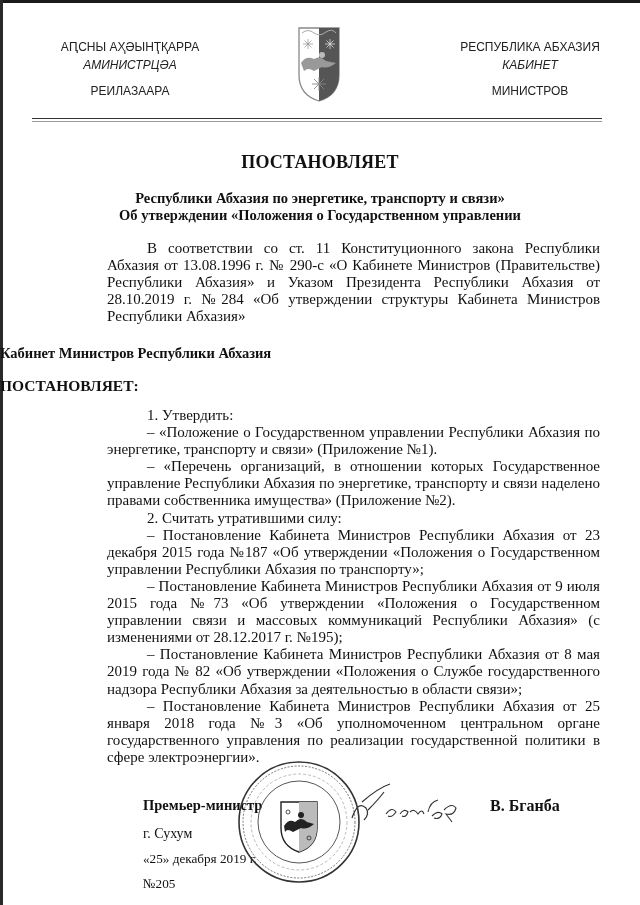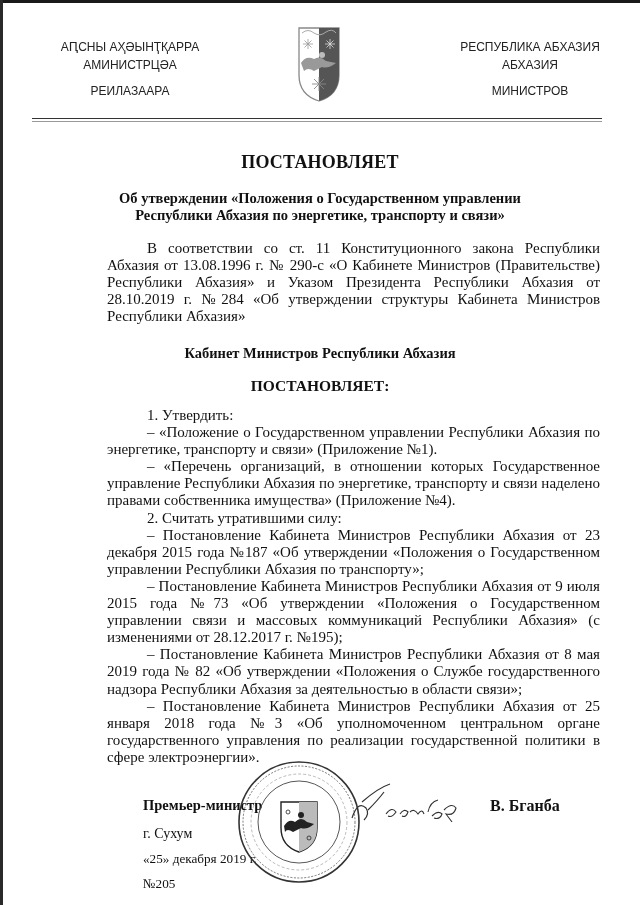--- a/index.html
+++ b/index.html
@@ -12,21 +12,21 @@
 
   .hdr-left, .hdr-right {
     position: absolute; top: 0; width: 200px;
     font-family: "Liberation Sans", "DejaVu Sans", sans-serif; font-size: 12px; color: #222;
     text-align: center;
   }
   .hdr-left { left: 30px; }
   .hdr-right { left: 430px; }
   .hdr-line { position: absolute; width: 200px; left: 0; }
   .hdr-left .l1, .hdr-right .l1 { top: 40px; }
-  .hdr-left .l2, .hdr-right .l2 { top: 58px; }
+  .hdr-left .l2, .hdr-right .l2 { top: 58px; font-style: italic; }
   .hdr-left .l3, .hdr-right .l3 { top: 84px; }
 
   .emblem { position: absolute; left: 296px; top: 25px; width: 46px; height: 78px; }
 
   .rule1 { position: absolute; left: 32px; top: 118px; width: 570px; height: 1px; background: #333; }
   .rule2 { position: absolute; left: 32px; top: 121px; width: 570px; height: 1px; background: #999; }
 
   .title {
     position: absolute; left: 0; width: 640px; top: 152px; text-align: center;
     font-weight: bold; font-size: 18px; letter-spacing: 0.2px;
@@ -38,21 +38,21 @@
 
   .body {
     position: absolute; left: 107px; width: 493px; font-size: 15px; line-height: 17.1px;
     text-align: justify;
   }
   .body p { margin: 0; text-indent: 40px; text-align: justify; text-align-last: left; }
 
   .intro { top: 240px; }
 
   .center-bold {
-    position: absolute; left: 0; width: 640px; text-align: center; font-weight: bold;
+    position: absolute; left: 0; width: 640px; font-weight: bold;
   }
   .cabinet { top: 345px; font-size: 14.5px; }
   .decree { top: 377px; font-size: 15.5px; }
 
   .items { top: 407px; }
 
   .sign-title { position: absolute; left: 143px; top: 797px; font-weight: bold; font-size: 14.5px; }
   .sign-name { position: absolute; left: 490px; top: 797px; font-weight: bold; font-size: 16px; }
   .place { position: absolute; left: 143px; top: 826px; font-size: 14px; }
   .date { position: absolute; left: 143px; top: 851px; font-size: 13.2px; }
@@ -94,44 +94,44 @@
   <g stroke="#888" stroke-width="0.9">
     <line x1="23" y1="52" x2="23" y2="66"></line>
       <line x1="16" y1="59" x2="30" y2="59"></line>
     <line x1="18" y1="54" x2="28" y2="64"></line>
       <line x1="28" y1="54" x2="18" y2="64"></line>
   </g>
 </svg>
 
 <div class="hdr-right">
   <div class="hdr-line l1">РЕСПУБЛИКА АБХАЗИЯ</div>
-  <div class="hdr-line l2">АБХАЗИЯ</div>
+  <div class="hdr-line l2">КАБИНЕТ</div>
   <div class="hdr-line l3">МИНИСТРОВ</div>
 </div>
 
 <div class="rule1"></div>
 <div class="rule2"></div>
 
 <div class="title">ПОСТАНОВЛЯЕТ</div>
 <div class="subtitle">
+  <div>Республики Абхазия по энергетике, транспорту и связи»</div>
   <div>Об утверждении «Положения о Государственном управлении</div>
-  <div>Республики Абхазия по энергетике, транспорту и связи»</div>
 </div>
 
 <div class="body intro">
   <p>В соответствии со ст. 11 Конституционного закона Республики Абхазия от 13.08.1996 г. № 290-с «О Кабинете Министров (Правительстве) Республики Абхазия»   и Указом Президента Республики Абхазия от 28.10.2019 г. №284 «Об утверждении структуры Кабинета Министров Республики Абхазия»</p>
 </div>
 
 <div class="center-bold cabinet">Кабинет Министров Республики Абхазия</div>
 <div class="center-bold decree">ПОСТАНОВЛЯЕТ:</div>
 
 <div class="body items">
   <p>1. Утвердить:</p>
   <p>– «Положение о Государственном управлении Республики Абхазия по энергетике, транспорту и связи» (Приложение №1).</p>
-  <p>– «Перечень организаций, в отношении которых Государственное управление Республики Абхазия по энергетике, транспорту и связи наделено правами собственника имущества» (Приложение №4).</p>
+  <p>– «Перечень организаций, в отношении которых Государственное управление Республики Абхазия по энергетике, транспорту и связи наделено правами собственника имущества» (Приложение №2).</p>
   <p>2. Считать утратившими силу:</p>
   <p>– Постановление Кабинета Министров Республики Абхазия от 23 декабря 2015 года №187 «Об утверждении «Положения о Государственном управлении Республики Абхазия по транспорту»;</p>
   <p>– Постановление Кабинета Министров Республики Абхазия от 9 июля 2015 года №73 «Об утверждении «Положения о Государственном управлении связи и массовых коммуникаций Республики Абхазия» (с изменениями от 28.12.2017 г. №195);</p>
   <p>– Постановление Кабинета Министров Республики Абхазия от 8 мая 2019 года № 82 «Об утверждении «Положения о Службе государственного надзора Республики Абхазия за деятельностью в области связи»;</p>
   <p>– Постановление Кабинета Министров Республики Абхазия от 25 января 2018 года №3 «Об уполномоченном центральном органе государственного управления по реализации государственной политики в сфере электроэнергии».</p>
 </div>
 
 <div class="sign-title">Премьер-министр</div>
 <div class="sign-name">В. Бганба</div>
 <div class="place">г. Сухум</div>

